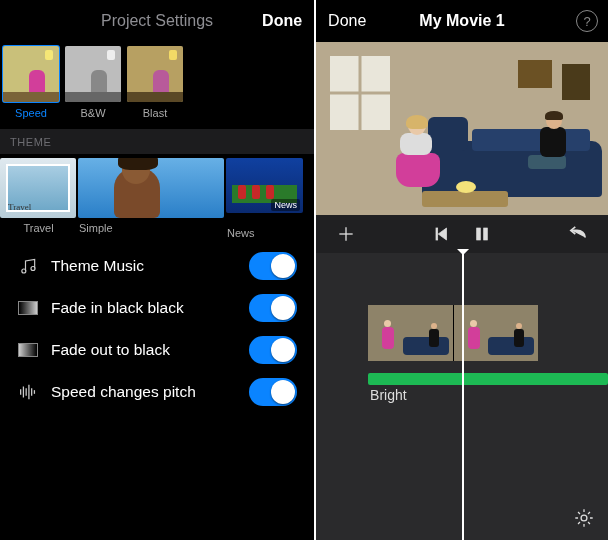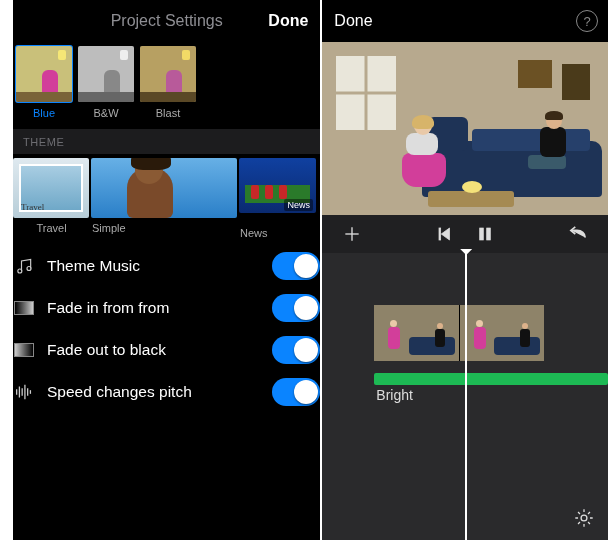--- a/index.html
+++ b/index.html
@@ -1,20 +1,20 @@
 <!DOCTYPE html>
 <html><head>
 <meta charset="utf-8">
 <style>
   * { box-sizing: border-box; margin: 0; padding: 0; }
   html, body { width: 608px; height: 540px; overflow: hidden; background: #fff; }
   body { font-family: -apple-system, "Helvetica Neue", Helvetica, Arial, sans-serif; display: flex; }
 
   .pane { height: 540px; background: #000; color: #fff; position: relative; overflow: hidden; }
-  .pane-left { width: 326px; margin-left: 13px; }
+  .pane-left { width: 326px; }
   .pane-right { width: 303px; margin-left: 2px; }
 
   
   .ps-header { height: 42px; display: flex; align-items: center; justify-content: center; background: #000; position: relative; }
   .ps-title { color: #8e8e93; font-size: 16px; font-weight: 400; }
   .ps-done { position: absolute; right: 12px; color: #fff; font-size: 16px; font-weight: 600; cursor: pointer; }
 
   .section-header { background: #1c1c1e; color: #6d6d72; font-size: 11px; letter-spacing: 0.6px; padding: 7px 10px 6px; }
 
   .filter-row { display: flex; background: #000; height: 87px; }
@@ -35,21 +35,21 @@
 
   .theme-row { display: flex; background: #000; height: 85px; padding-top:4px; }
   .theme-item { flex: none; display: flex; flex-direction: column; }
   .theme-item.t0 { width: 76px; text-align: center; }
   .theme-item.t1 { width: 146px; margin-left: 2px; }
   .theme-item.t2 { width: 77px; margin-left: 2px; gap: 10px; }
   .theme-thumb { width: 100%; height: 60px; background: #444; position: relative; overflow: hidden; border-radius: 2px; }
   .theme-label { font-size: 11px; color: #aaa; margin-top: 4px; padding-left: 1px; }
   .theme-badge { position:absolute; bottom:2px; right:3px; font-size:9px; color:#fff; background:rgba(0,0,0,.45); padding:1px 3px; border-radius:2px;}
 
-  .options { background: #000; padding: 6px 0 0; }
+  .options { background: #000; padding: 6px 17px 0; }
   .option-row { display: flex; align-items: center; height: 42px; }
   .option-icon { width: 22px; height: 22px; margin-right: 12px; flex: none; display:flex; align-items:center; justify-content:center; }
   .option-icon svg { stroke:#ccc; fill:none; stroke-width:1.4; }
   .option-label { flex: 1; font-size: 15.5px; color: #fff; }
   .switch { width: 48px; height: 28px; border-radius: 14px; background: #0a84ff; position: relative; flex:none; }
   .knob { position: absolute; width: 24px; height: 24px; background: #fff; border-radius: 50%; top: 2px; right: 2px; box-shadow:0 1px 2px rgba(0,0,0,.5); }
   .grad-icon { width:20px; height:14px; border:1px solid #888; }
 
   
   .mv-header { height: 42px; display:flex; align-items:center; justify-content:center; background:#000; position:relative; }
@@ -123,21 +123,21 @@
   <div class="filter-row">
     <div class="filter-item selected">
       <div class="filter-thumb">
         <div class="scene">
             <div class="wall" style="background:#c9c07a"></div>
             <div class="lamp" style="background:#f5e776"></div>
             <div class="person" style="background:#d23e9a"></div>
             <div class="table" style="background:#7a6338"></div>
           </div>
       </div>
-      <div class="filter-label">Blue</div>
+      <div class="filter-label">Speed</div>
     </div>
     <div class="filter-item">
       <div class="filter-thumb">
         <div class="scene">
             <div class="wall" style="background:#bdbdbd"></div>
             <div class="lamp" style="background:#eee"></div>
             <div class="person" style="background:#888"></div>
             <div class="table" style="background:#666"></div>
           </div>
       </div>
@@ -197,21 +197,21 @@
       </div>
       <div class="option-label">Theme Music</div>
       <div class="switch">
           <div class="knob"></div>
         </div>
     </div>
     <div class="option-row">
       <div class="option-icon">
         <div class="grad-icon" style="background:linear-gradient(to right,#000,#ccc);"></div>
       </div>
-      <div class="option-label">Fade in from from</div>
+      <div class="option-label">Fade in black black</div>
       <div class="switch">
           <div class="knob"></div>
         </div>
     </div>
     <div class="option-row">
       <div class="option-icon">
         <div class="grad-icon" style="background:linear-gradient(to right,#ccc,#000);"></div>
       </div>
       <div class="option-label">Fade out to black</div>
       <div class="switch">
@@ -236,20 +236,21 @@
           <div class="knob"></div>
         </div>
     </div>
   </div>
 </div>
 
 <div class="pane pane-right">
 
   <div class="mv-header">
     <div class="mv-done-left">Done</div>
+    <div class="mv-title">My Movie 1</div>
     <div class="mv-help">
       <span>?</span>
     </div>
   </div>
 
   <div class="preview">
     <div class="pv-scene">
       <div class="pv-wall"></div>
       <div class="pv-window"></div>
       <div class="pv-frame"></div>

